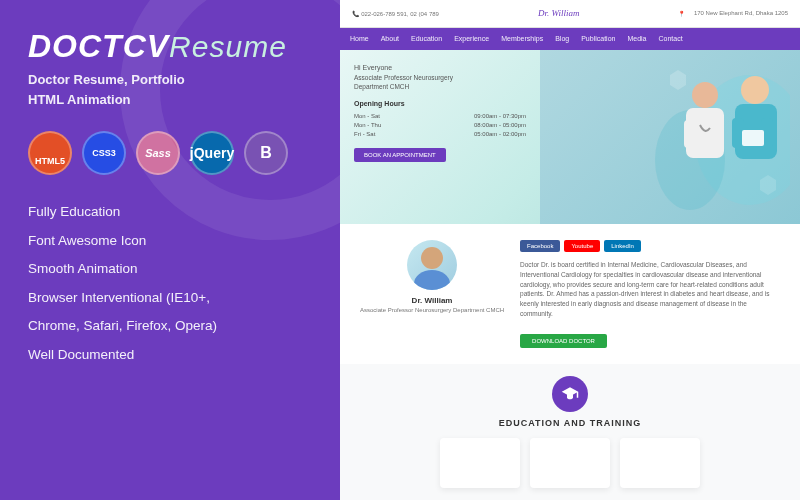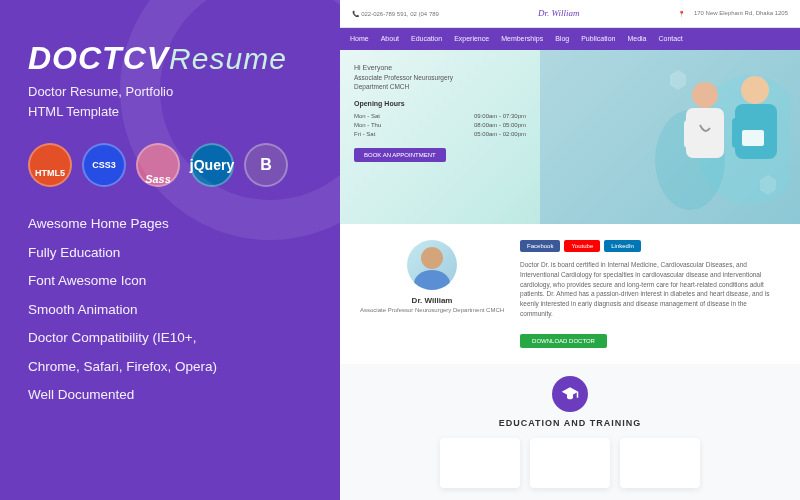--- a/index.html
+++ b/index.html
@@ -29,21 +29,20 @@
       top: -60px;
       right: -80px;
       width: 220px;
       height: 220px;
       border-radius: 50%;
       border: 40px solid rgba(255,255,255,0.08);
     }
 
     .logo-container {
       margin-bottom: 8px;
-      margin-top: 12px;
     }
 
     .logo-text {
       font-size: 32px;
       font-weight: 900;
       letter-spacing: 1px;
       line-height: 1;
     }
 
     .logo-doctcv {
@@ -56,21 +55,21 @@
       font-style: italic;
       font-weight: 400;
       font-size: 30px;
     }
 
     .subtitle {
       font-size: 13px;
       color: rgba(255,255,255,0.9);
       line-height: 1.5;
       margin-bottom: 22px;
-      font-weight: 400;
+      font-weight: 700;
     }
 
     .badges-row {
       display: flex;
       gap: 10px;
       margin-bottom: 28px;
       flex-wrap: wrap;
     }
 
     .badge {
@@ -80,21 +79,21 @@
       display: flex;
       align-items: center;
       justify-content: center;
       font-size: 12px;
       font-weight: bold;
       color: white;
     }
 
     .badge-html { background: #e34f26; border: 2px solid rgba(255,255,255,0.3); }
     .badge-css { background: #264de4; border: 2px solid rgba(255,255,255,0.3); }
-    .badge-sass { background: #cc6699; border: 2px solid rgba(255,255,255,0.3); font-style: italic; font-size: 11px; align-items: flex-end; }
+    .badge-sass { background: #cc6699; border: 2px solid rgba(255,255,255,0.3); font-style: italic; font-size: 11px; }
     .badge-jquery { background: #0769ad; border: 2px solid rgba(255,255,255,0.3); font-size: 14px; }
     .badge-bootstrap { background: #7952b3; border: 2px solid rgba(255,255,255,0.3); font-size: 16px; }
 
     .features-list {
       list-style: none;
       display: flex;
       flex-direction: column;
       gap: 11px;
     }
 
@@ -363,21 +362,21 @@
 <body>
 
 <div class="left-panel">
   <div class="logo-container">
     <div class="logo-text">
       <span class="logo-doctcv">DOCTCV</span><span class="logo-resume">Resume</span>
     </div>
   </div>
   <div class="subtitle">
     <span>Doctor Resume, Portfolio</span><br>
-    <span>HTML Template</span>
+    <span>HTML Animation</span>
   </div>
 
   <div class="badges-row">
     <div class="badge badge-html">
       <span style="font-size:9px;margin-top:16px;">HTML5</span>
     </div>
     <div class="badge badge-css">
       <span style="font-size:9px;">CSS3</span>
     </div>
     <div class="badge badge-sass">
@@ -385,25 +384,24 @@
     </div>
     <div class="badge badge-jquery">
       <span>jQuery</span>
     </div>
     <div class="badge badge-bootstrap">
       <span>B</span>
     </div>
   </div>
 
   <ul class="features-list">
-    <li>Awesome Home Pages</li>
     <li>Fully Education</li>
     <li>Font Awesome Icon</li>
     <li>Smooth Animation</li>
-    <li>Doctor Compatibility (IE10+,</li>
+    <li>Browser Interventional (IE10+,</li>
     <li>Chrome, Safari, Firefox, Opera)</li>
     <li>Well Documented</li>
   </ul>
 </div>
 
 <div class="right-panel">
   <div class="website-preview">
 
     <div class="mock-topbar">
       <div class="mock-topbar-left">

